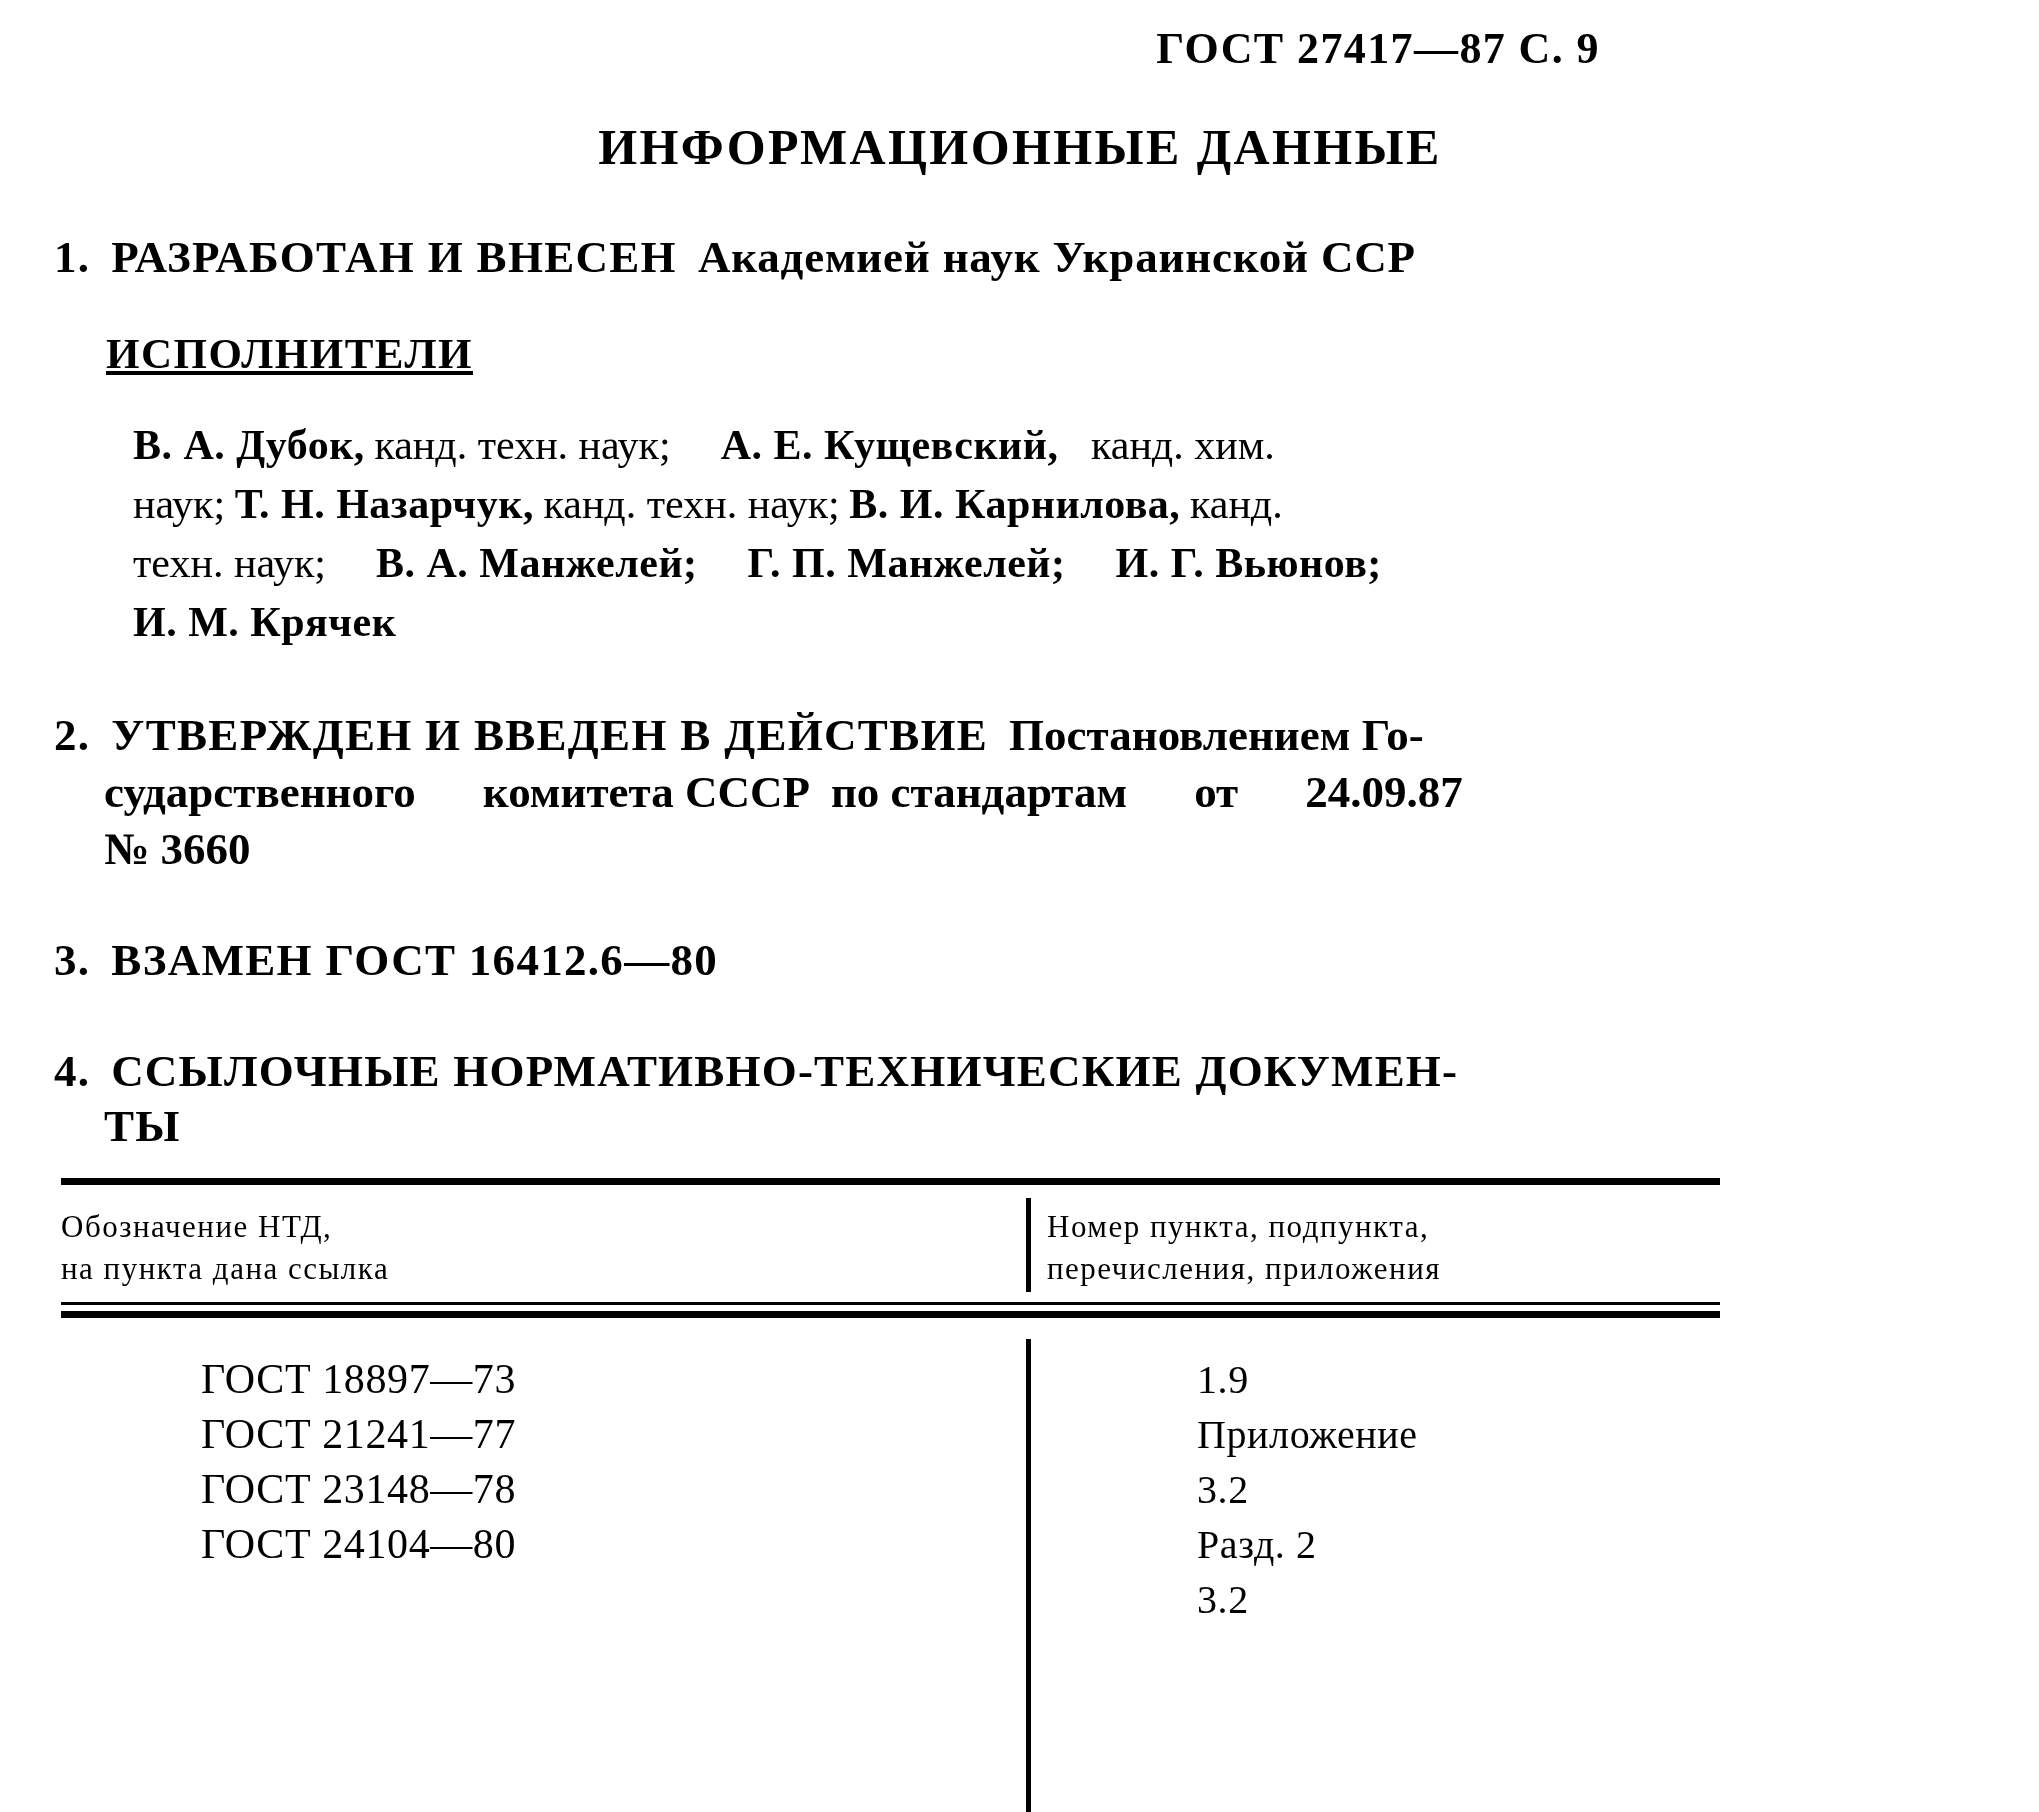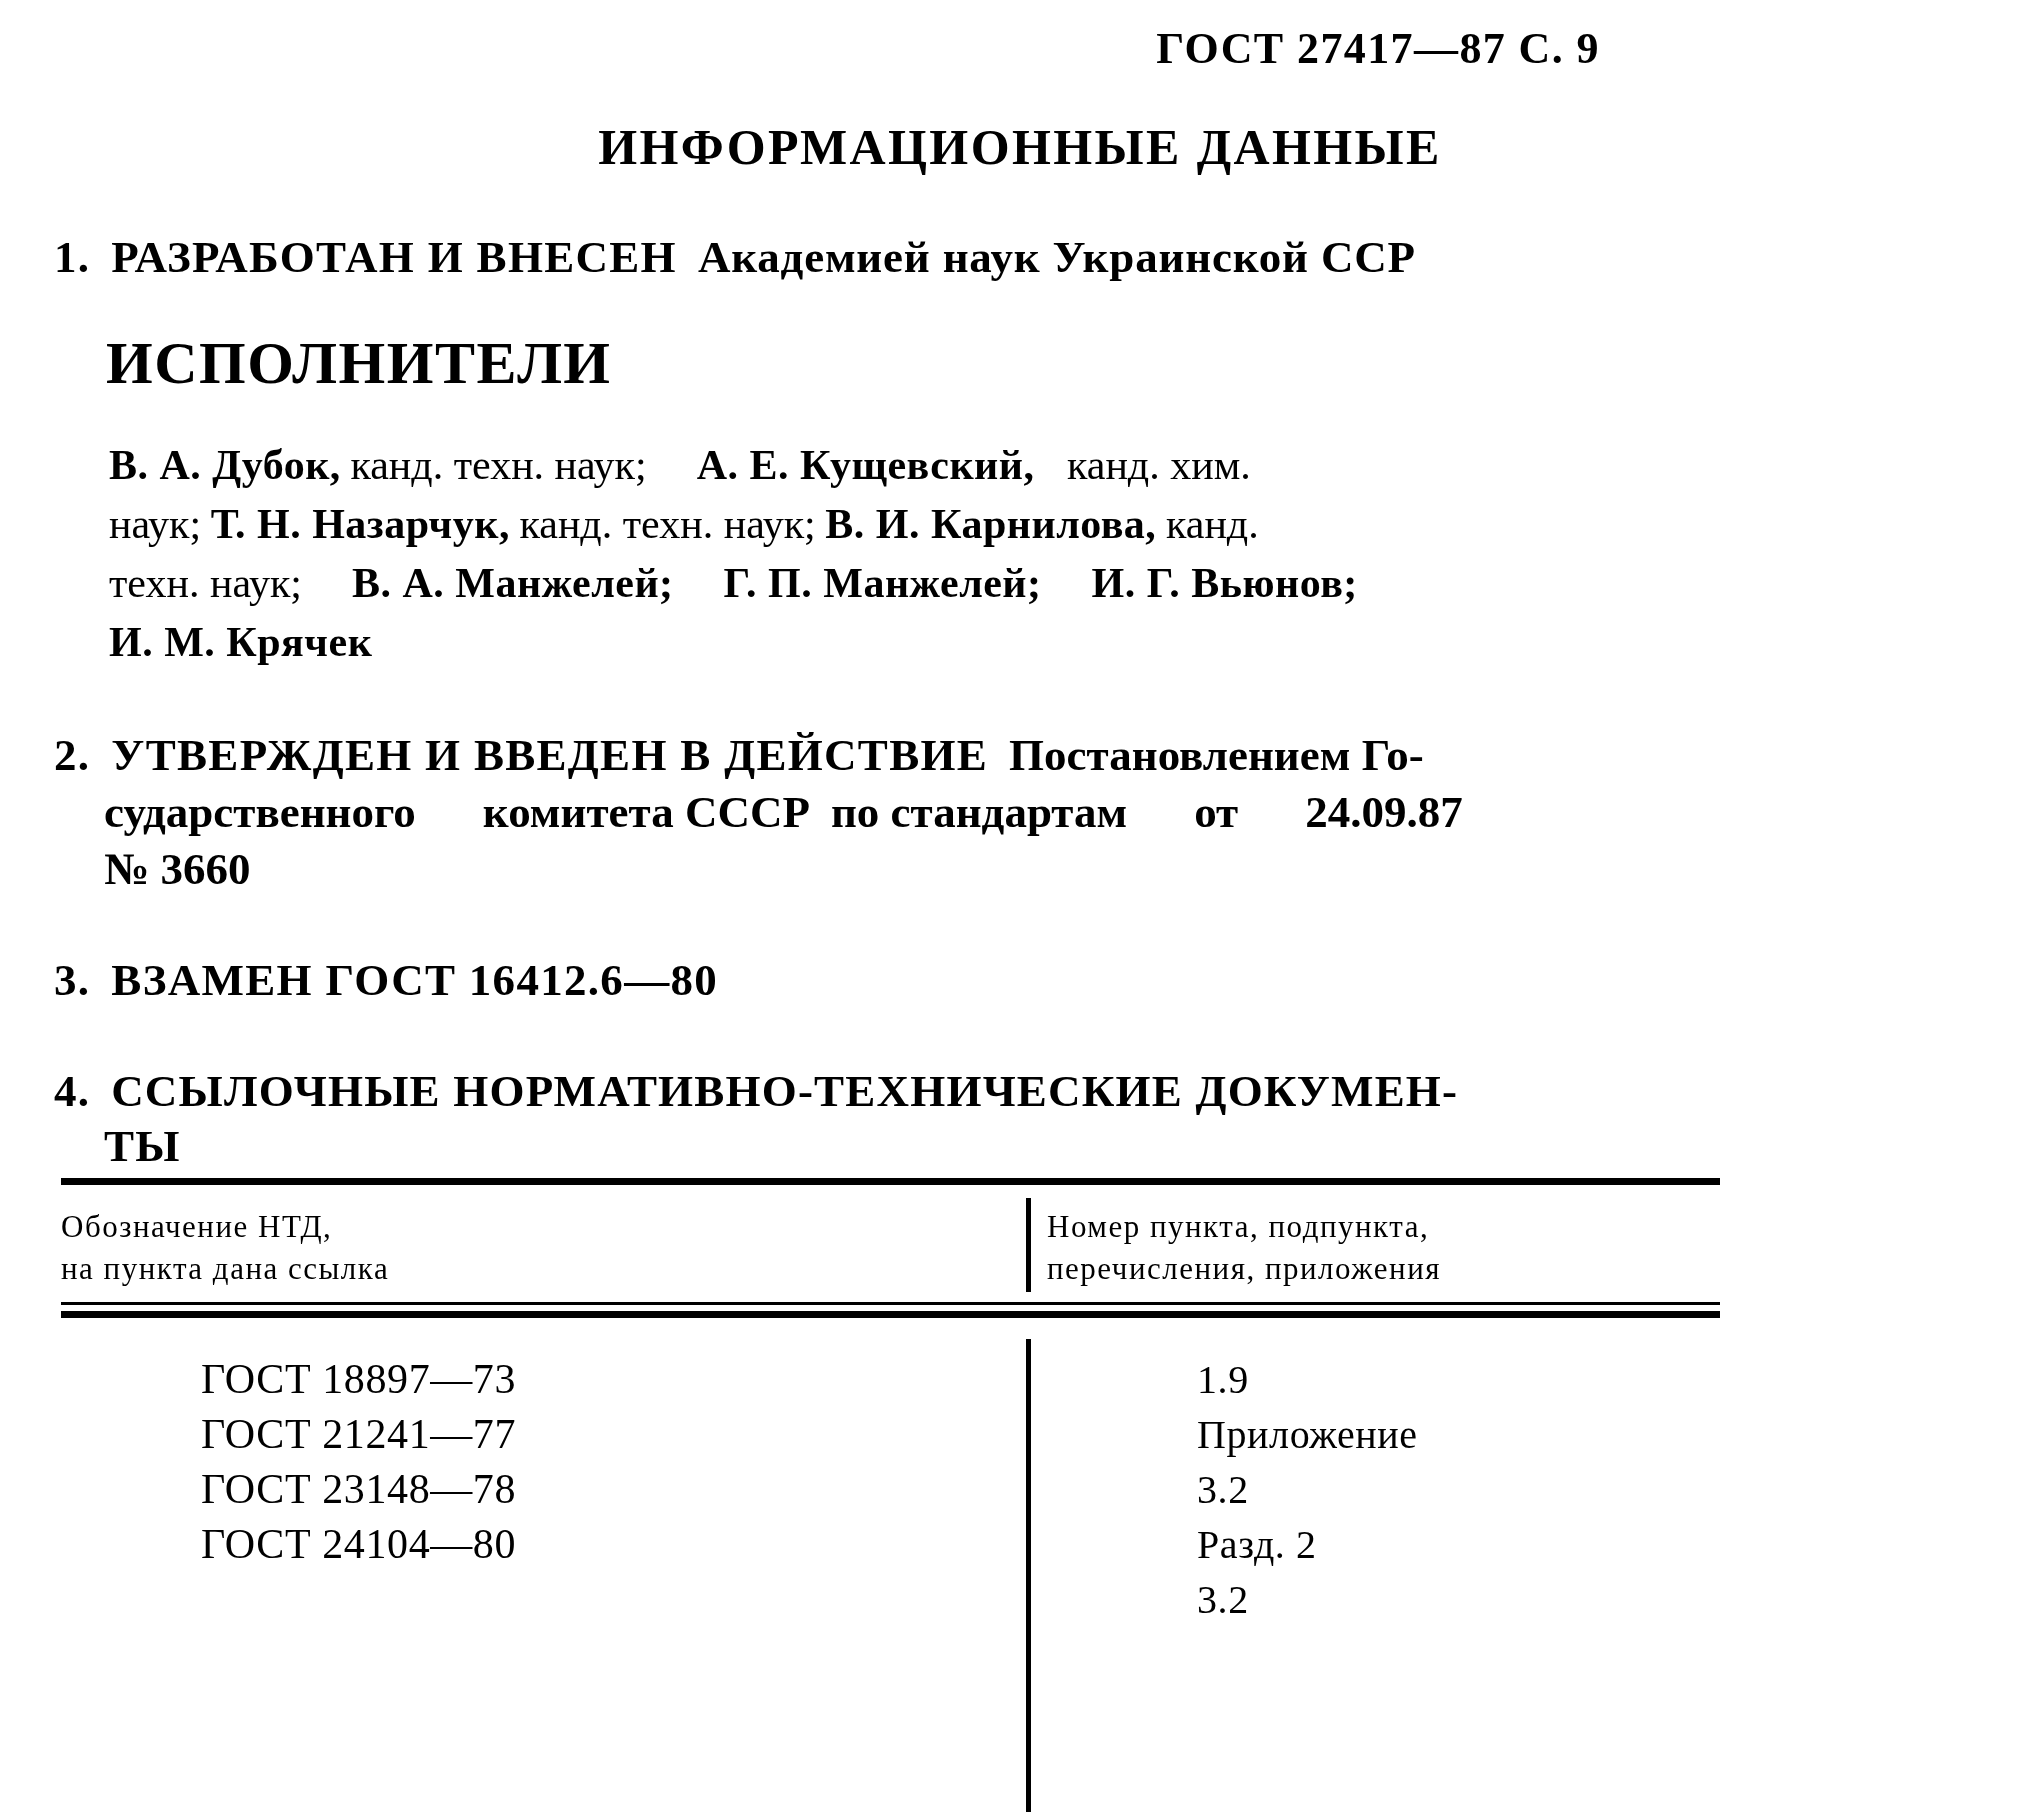--- a/index.html
+++ b/index.html
@@ -71,30 +71,31 @@
     letter-spacing: 1.3px;
   }
   .strong-small {
     font-weight: bold;
   }
 
   
   #clause1 .clause-line { letter-spacing: 0.8px; }
 
   .performers-heading {
-    font-size: 60px;
+    font-size: 43px;
     font-weight: bold;
     letter-spacing: 1.5px;
     margin-top: 42px;
     margin-left: 52px;
+    text-decoration: underline;
   }
 
   .performers-body {
     margin-top: 38px;
-    margin-left: 55px;
+    margin-left: 79px;
     width: 1816px;
     font-size: 42px;
     line-height: 59px;
   }
   .performers-body .pline {
     white-space: nowrap;
   }
   .nm { font-weight: bold; letter-spacing: 0.5px; }
   .dg { font-weight: normal; }
 

